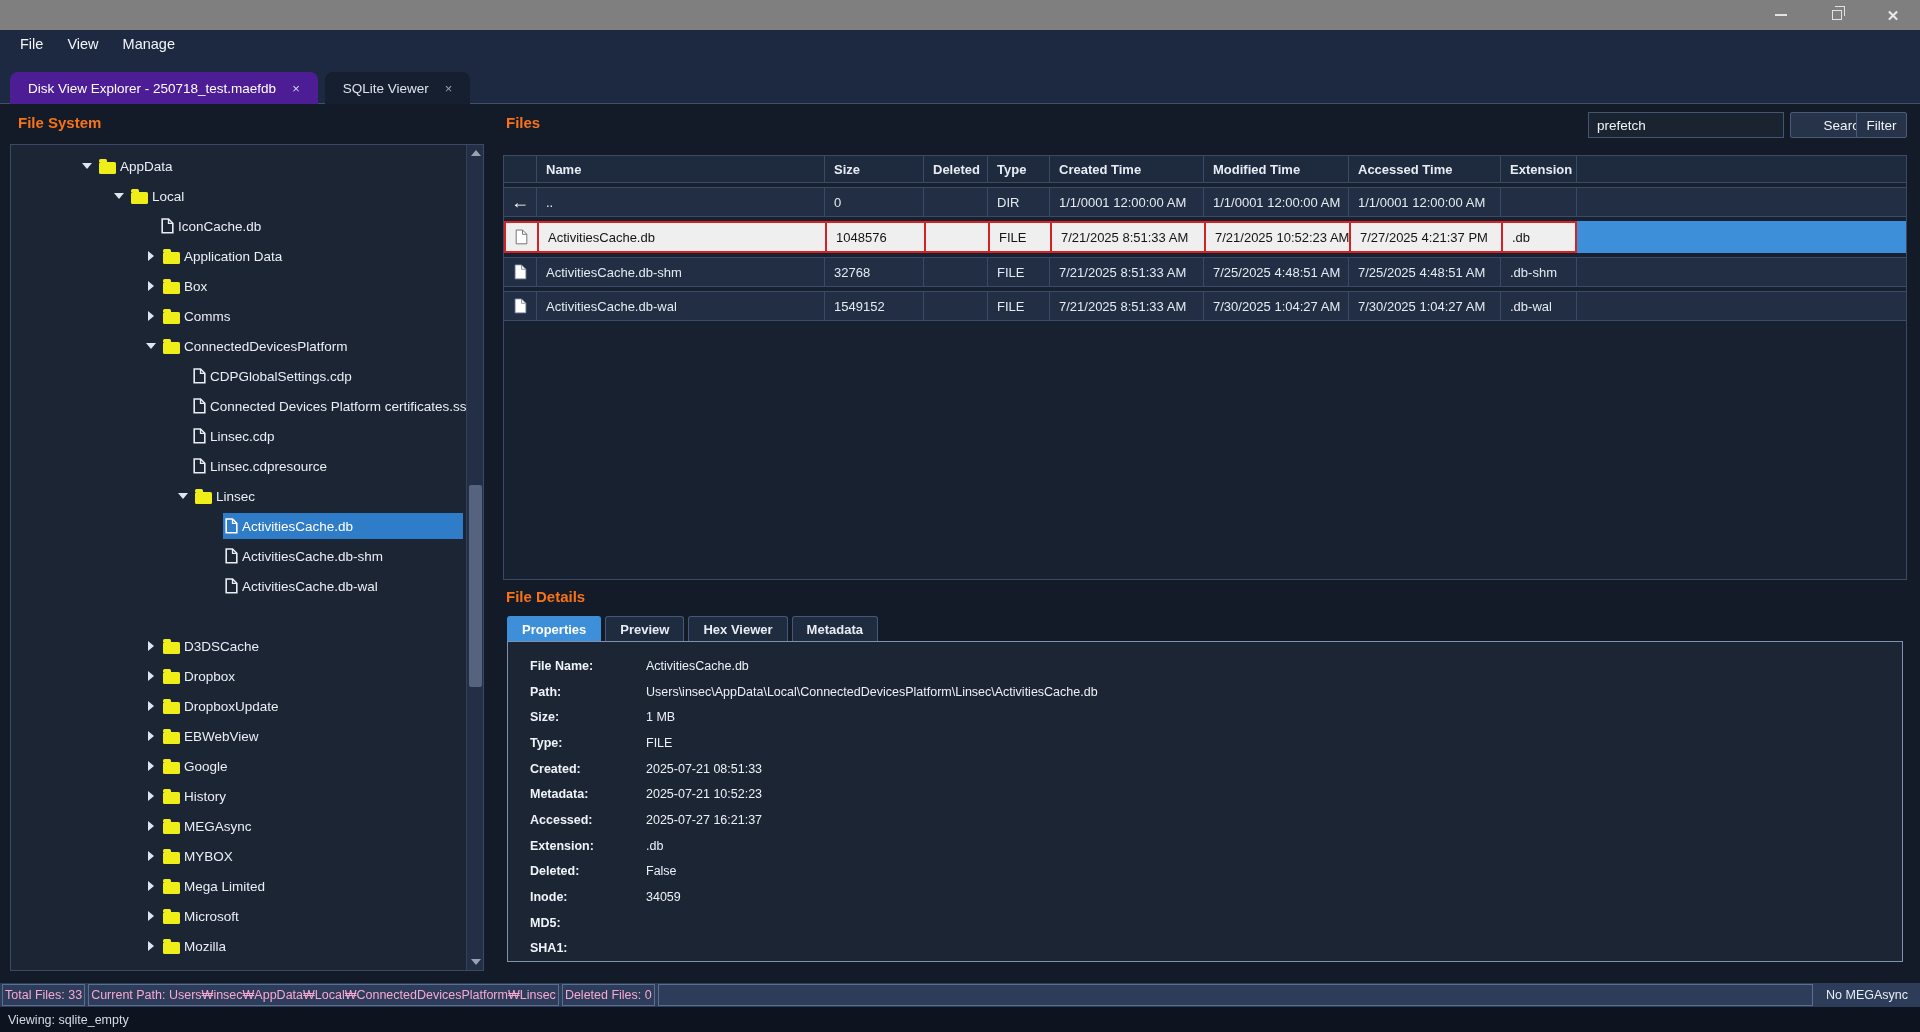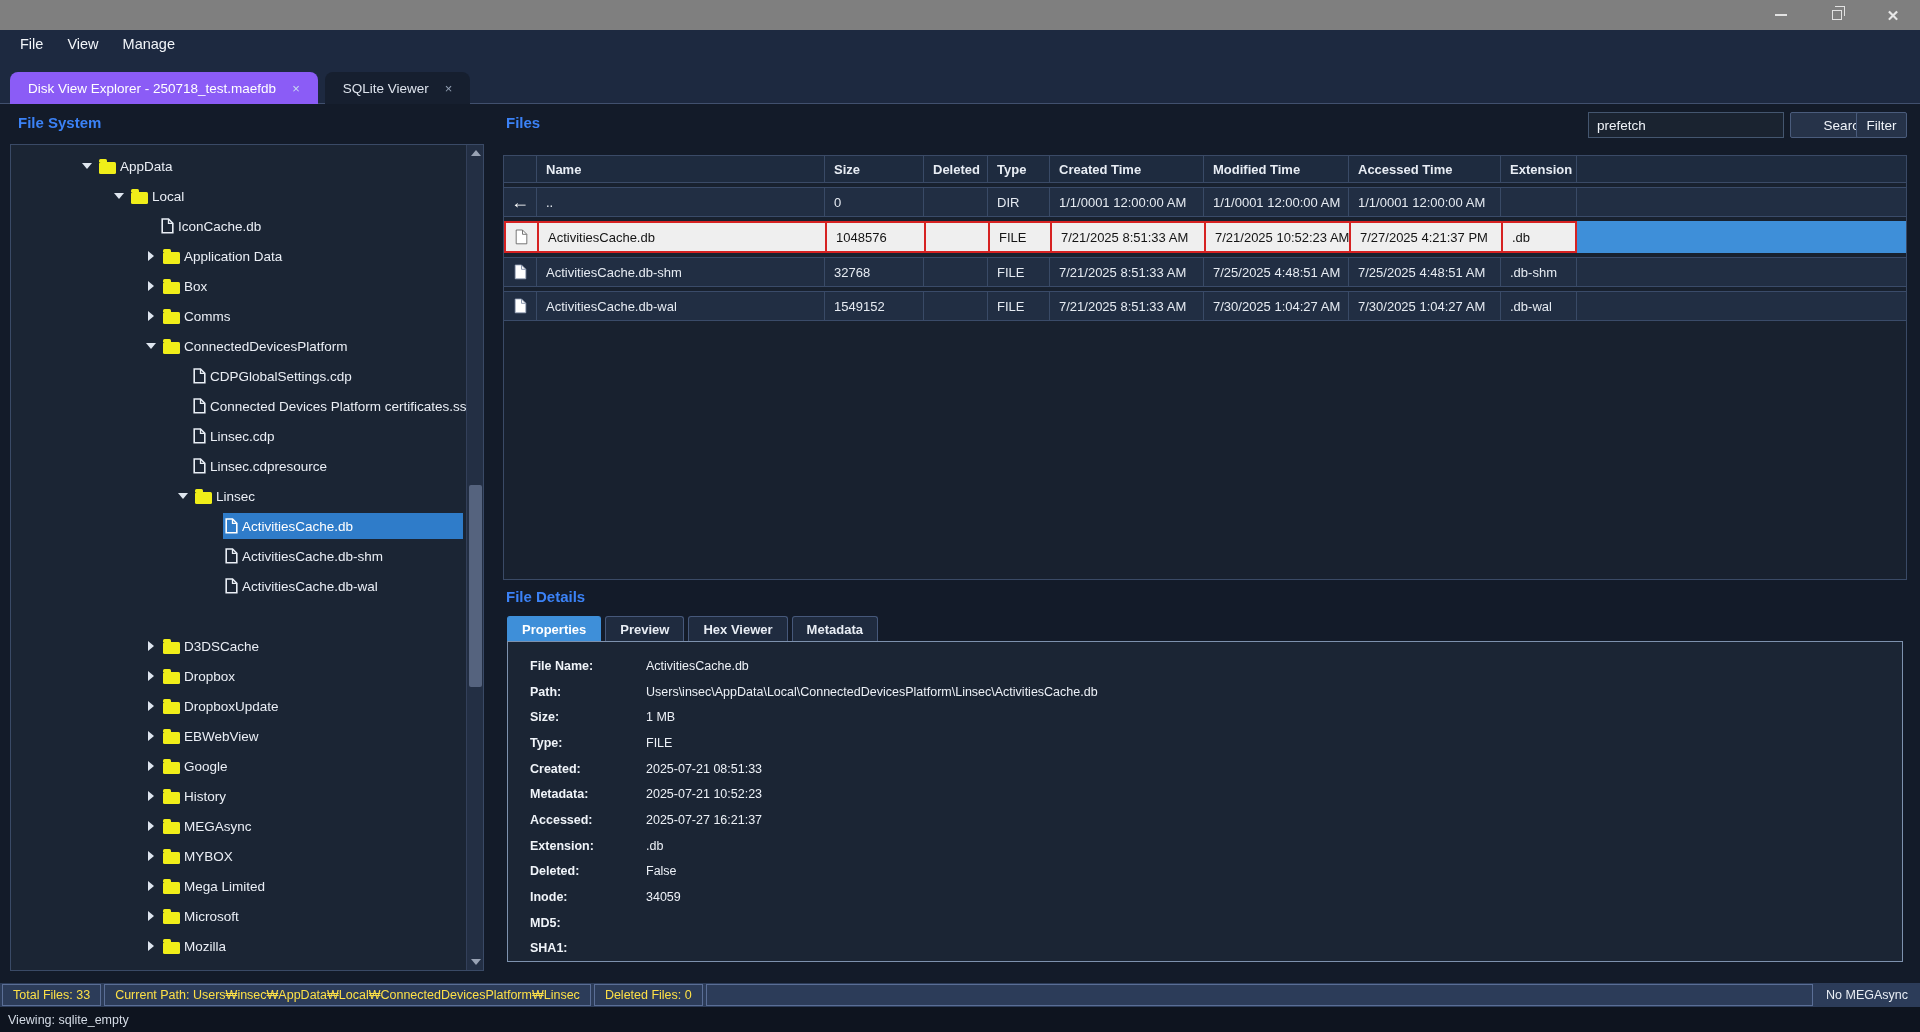--- a/index.html
+++ b/index.html
@@ -17,27 +17,27 @@
   .ic-close { color:#E8E8E8; font-size:15px; font-weight:bold; line-height:1; }
 
   
   .chrome { position:absolute; left:0; top:30px; width:1920px; height:74px; background:#1D2940;
     border-bottom:1px solid #41506E; }
   .menubar { display:flex; align-items:center; height:28px; padding-left:8px; }
   .menu-item { padding:3px 12px; font-size:14.5px; color:#F2F5F9; }
   .tabrow { display:flex; align-items:flex-end; height:46px; padding-left:10px; }
   .tab { display:flex; align-items:center; gap:16px; height:32px; padding:0 18px;
     border-radius:8px 8px 0 0; font-size:13.5px; }
-  .tab.active { background:#8b5cf6; color:#FFFFFF; }
+  .tab.active { background:#4c1d95; color:#FFFFFF; }
   .tab.inactive { background:#161F2F; color:#DDE3EC; margin-left:7px; }
   .tab-close { font-size:13px; color:#C9DCF0; line-height:1; }
   .tab.inactive .tab-close { color:#93A0B4; }
 
   
-  .panel-title { font-size:15px; font-weight:bold; color:#3b82f6; }
+  .panel-title { font-size:15px; font-weight:bold; color:#f97316; }
 
   
   .fs-title { position:absolute; left:18px; top:114px; }
   .tree-box { position:absolute; left:10px; top:144px; width:474px; height:827px;
     background:#1B2534; border:1px solid #3A4A66; overflow:hidden; }
   .tree-scroll { position:absolute; right:0; top:0; width:17px; height:100%; background:#232F44; border-left:1px solid #33405A; }
   .sb-arrow { position:absolute; left:0; width:17px; height:16px; display:flex; align-items:center; justify-content:center; }
   .sb-up { top:0; } .sb-down { bottom:0; }
   .tri-up { width:0;height:0;border-left:5px solid transparent;border-right:5px solid transparent;border-bottom:6px solid #98A2B4; }
   .tri-down { width:0;height:0;border-left:5px solid transparent;border-right:5px solid transparent;border-top:6px solid #98A2B4; }
@@ -96,21 +96,21 @@
   .d-tab.active { background:#3E8FD9; border-color:#3E8FD9; color:#FFFFFF; }
   .props-box { position:absolute; left:507px; top:641px; width:1396px; height:321px;
     background:#1B2534; border:1px solid #7E92AE; padding:11px 0 0 22px; }
   .p-row { display:flex; height:25.7px; align-items:center; }
   .p-label { flex:none; width:116px; font-size:12.5px; font-weight:bold; color:#F0F4F9; }
   .p-value { font-size:12.5px; color:#EDF1F7; }
 
   
   .statusbar { position:absolute; left:0; top:983px; width:1920px; height:24px; background:#2C3C59;
     display:flex; align-items:stretch; gap:3px; padding:1px 2px; }
-  .seg { display:flex; align-items:center; padding:0 10px; border:1px solid #5A6E96; font-size:12.5px; color:#fde047; white-space:nowrap; }
+  .seg { display:flex; align-items:center; padding:0 2px; border:1px solid #5A6E96; font-size:12.5px; color:#f9a8d4; white-space:nowrap; }
   .seg-fill { flex:1; border:1px solid #5A6E96; }
   .seg-right { display:flex; align-items:center; padding:0 10px; font-size:12.5px; color:#E8EDF4; }
   .footerbar { position:absolute; left:0; top:1007px; width:1920px; height:25px; background:#0E141F;
     display:flex; align-items:center; padding-left:8px; font-size:12.5px; color:#D5DCE6; }
 </style>
 </head>
 <body>
 
 <div class="titlebar">
   <div class="win-btn">

